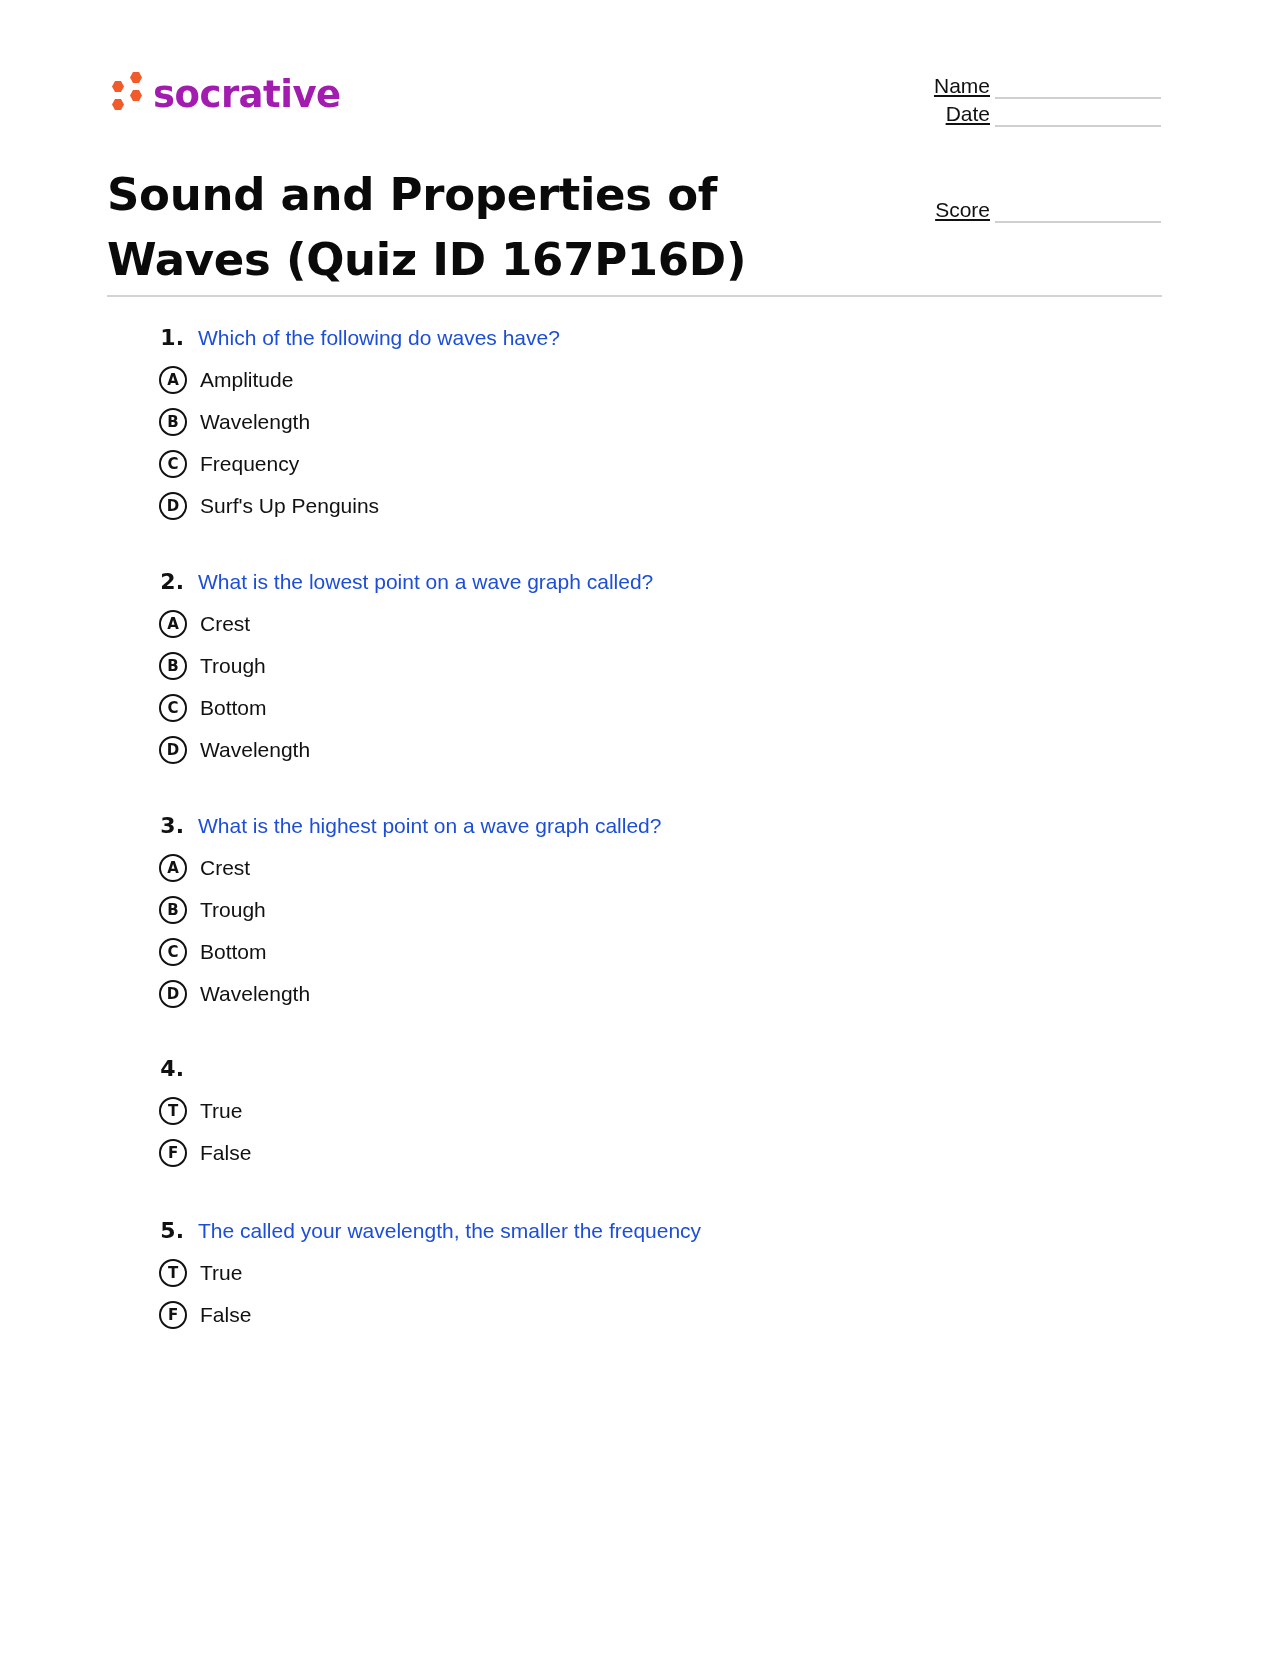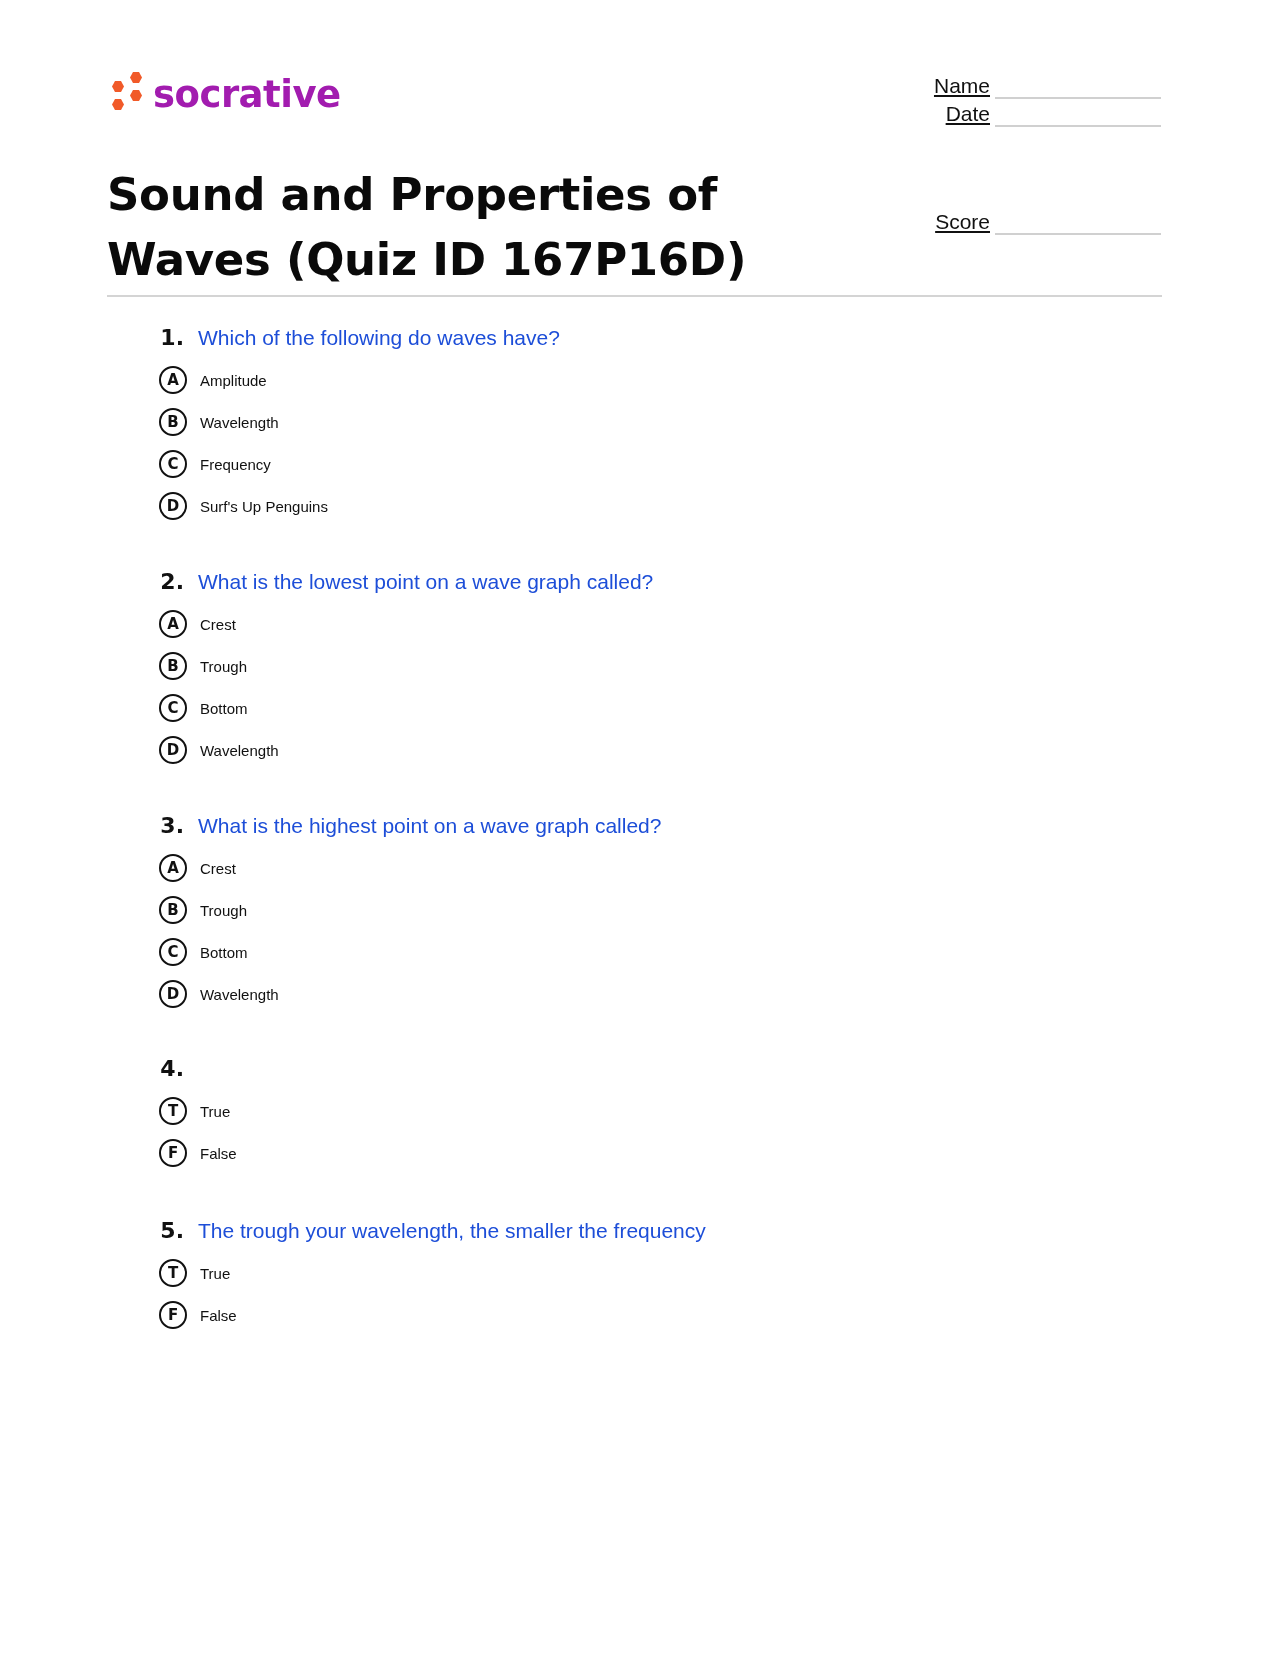--- a/index.html
+++ b/index.html
@@ -12,21 +12,21 @@
     .field-label { position: absolute; right: 172px; top: 0; font-size: 21px; color: #111; text-align: right; text-decoration: underline; }
     .field-line { position: absolute; left: 155px; width: 166px; top: 23px; border-bottom: 2px solid #d0d0d0; }
     .title { position: absolute; left: 107px; top: 162px; width: 760px; font-family: "DejaVu Sans", sans-serif; font-weight: bold; font-size: 45px; line-height: 65px; color: #0a0a0a; letter-spacing: -0.3px; margin: 0; }
     .divider { position: absolute; left: 107px; top: 295px; width: 1055px; border-top: 2px solid #d4d4d4; }
     .question { position: absolute; left: 155px; width: 800px; }
     .q-head { display: flex; align-items: baseline; height: 34px; }
     .q-num { width: 43px; text-align: right; font-family: "DejaVu Sans", sans-serif; font-weight: bold; font-size: 22px; color: #111; padding-right: 14px; box-sizing: border-box; }
     .q-text { font-size: 21px; color: #1d4ed8; }
     .option { display: flex; align-items: center; height: 42px; }
     .opt-circle { width: 28px; height: 28px; border: 2px solid #111; border-radius: 50%; display: flex; align-items: center; justify-content: center; font-family: "DejaVu Sans", sans-serif; font-weight: bold; font-size: 15px; color: #111; margin-left: 4px; box-sizing: border-box; }
-    .opt-label { font-size: 15px; color: #111; margin-left: 13px; }
+    .opt-label { font-size: 21px; color: #111; margin-left: 13px; }
   </style>
 </head>
 <body>
 
 <div class="logo">
   <svg viewBox="0 0 38 48">
     <polygon points="26,2 32,2 35,7.5 32,13 26,13 23,7.5" fill="#f15a29"></polygon>
     <polygon points="8,11 14,11 17,16.5 14,22 8,22 5,16.5" fill="#f15a29"></polygon>
     <polygon points="26,20 32,20 35,25.5 32,31 26,31 23,25.5" fill="#f15a29"></polygon>
     <polygon points="8,29 14,29 17,34.5 14,40 8,40 5,34.5" fill="#f15a29"></polygon>
@@ -36,21 +36,21 @@
 
 <div class="fields">
   <div class="field" style="top:0px;">
     <span class="field-label">Name</span>
     <div class="field-line"></div>
   </div>
   <div class="field" style="top:28px;">
     <span class="field-label">Date</span>
     <div class="field-line"></div>
   </div>
-  <div class="field" style="top:124px;margin-top:12px;">
+  <div class="field" style="top:124px;">
     <span class="field-label">Score</span>
     <div class="field-line"></div>
   </div>
 </div>
 
 <h1 class="title">Sound and Properties of Waves (Quiz ID 167P16D)</h1>
 
 <div class="divider"></div>
 
 <div class="question" style="top:325px;">
@@ -132,21 +132,21 @@
   </div>
   <div class="option">
     <span class="opt-circle">F</span>
     <span class="opt-label">False</span>
   </div>
 </div>
 
 <div class="question" style="top:1218px;">
   <div class="q-head">
     <span class="q-num">5.</span>
-    <span class="q-text">The trough your wavelength, the smaller the frequency</span>
+    <span class="q-text">The called your wavelength, the smaller the frequency</span>
   </div>
   <div class="option">
     <span class="opt-circle">T</span>
     <span class="opt-label">True</span>
   </div>
   <div class="option">
     <span class="opt-circle">F</span>
     <span class="opt-label">False</span>
   </div>
 </div>

